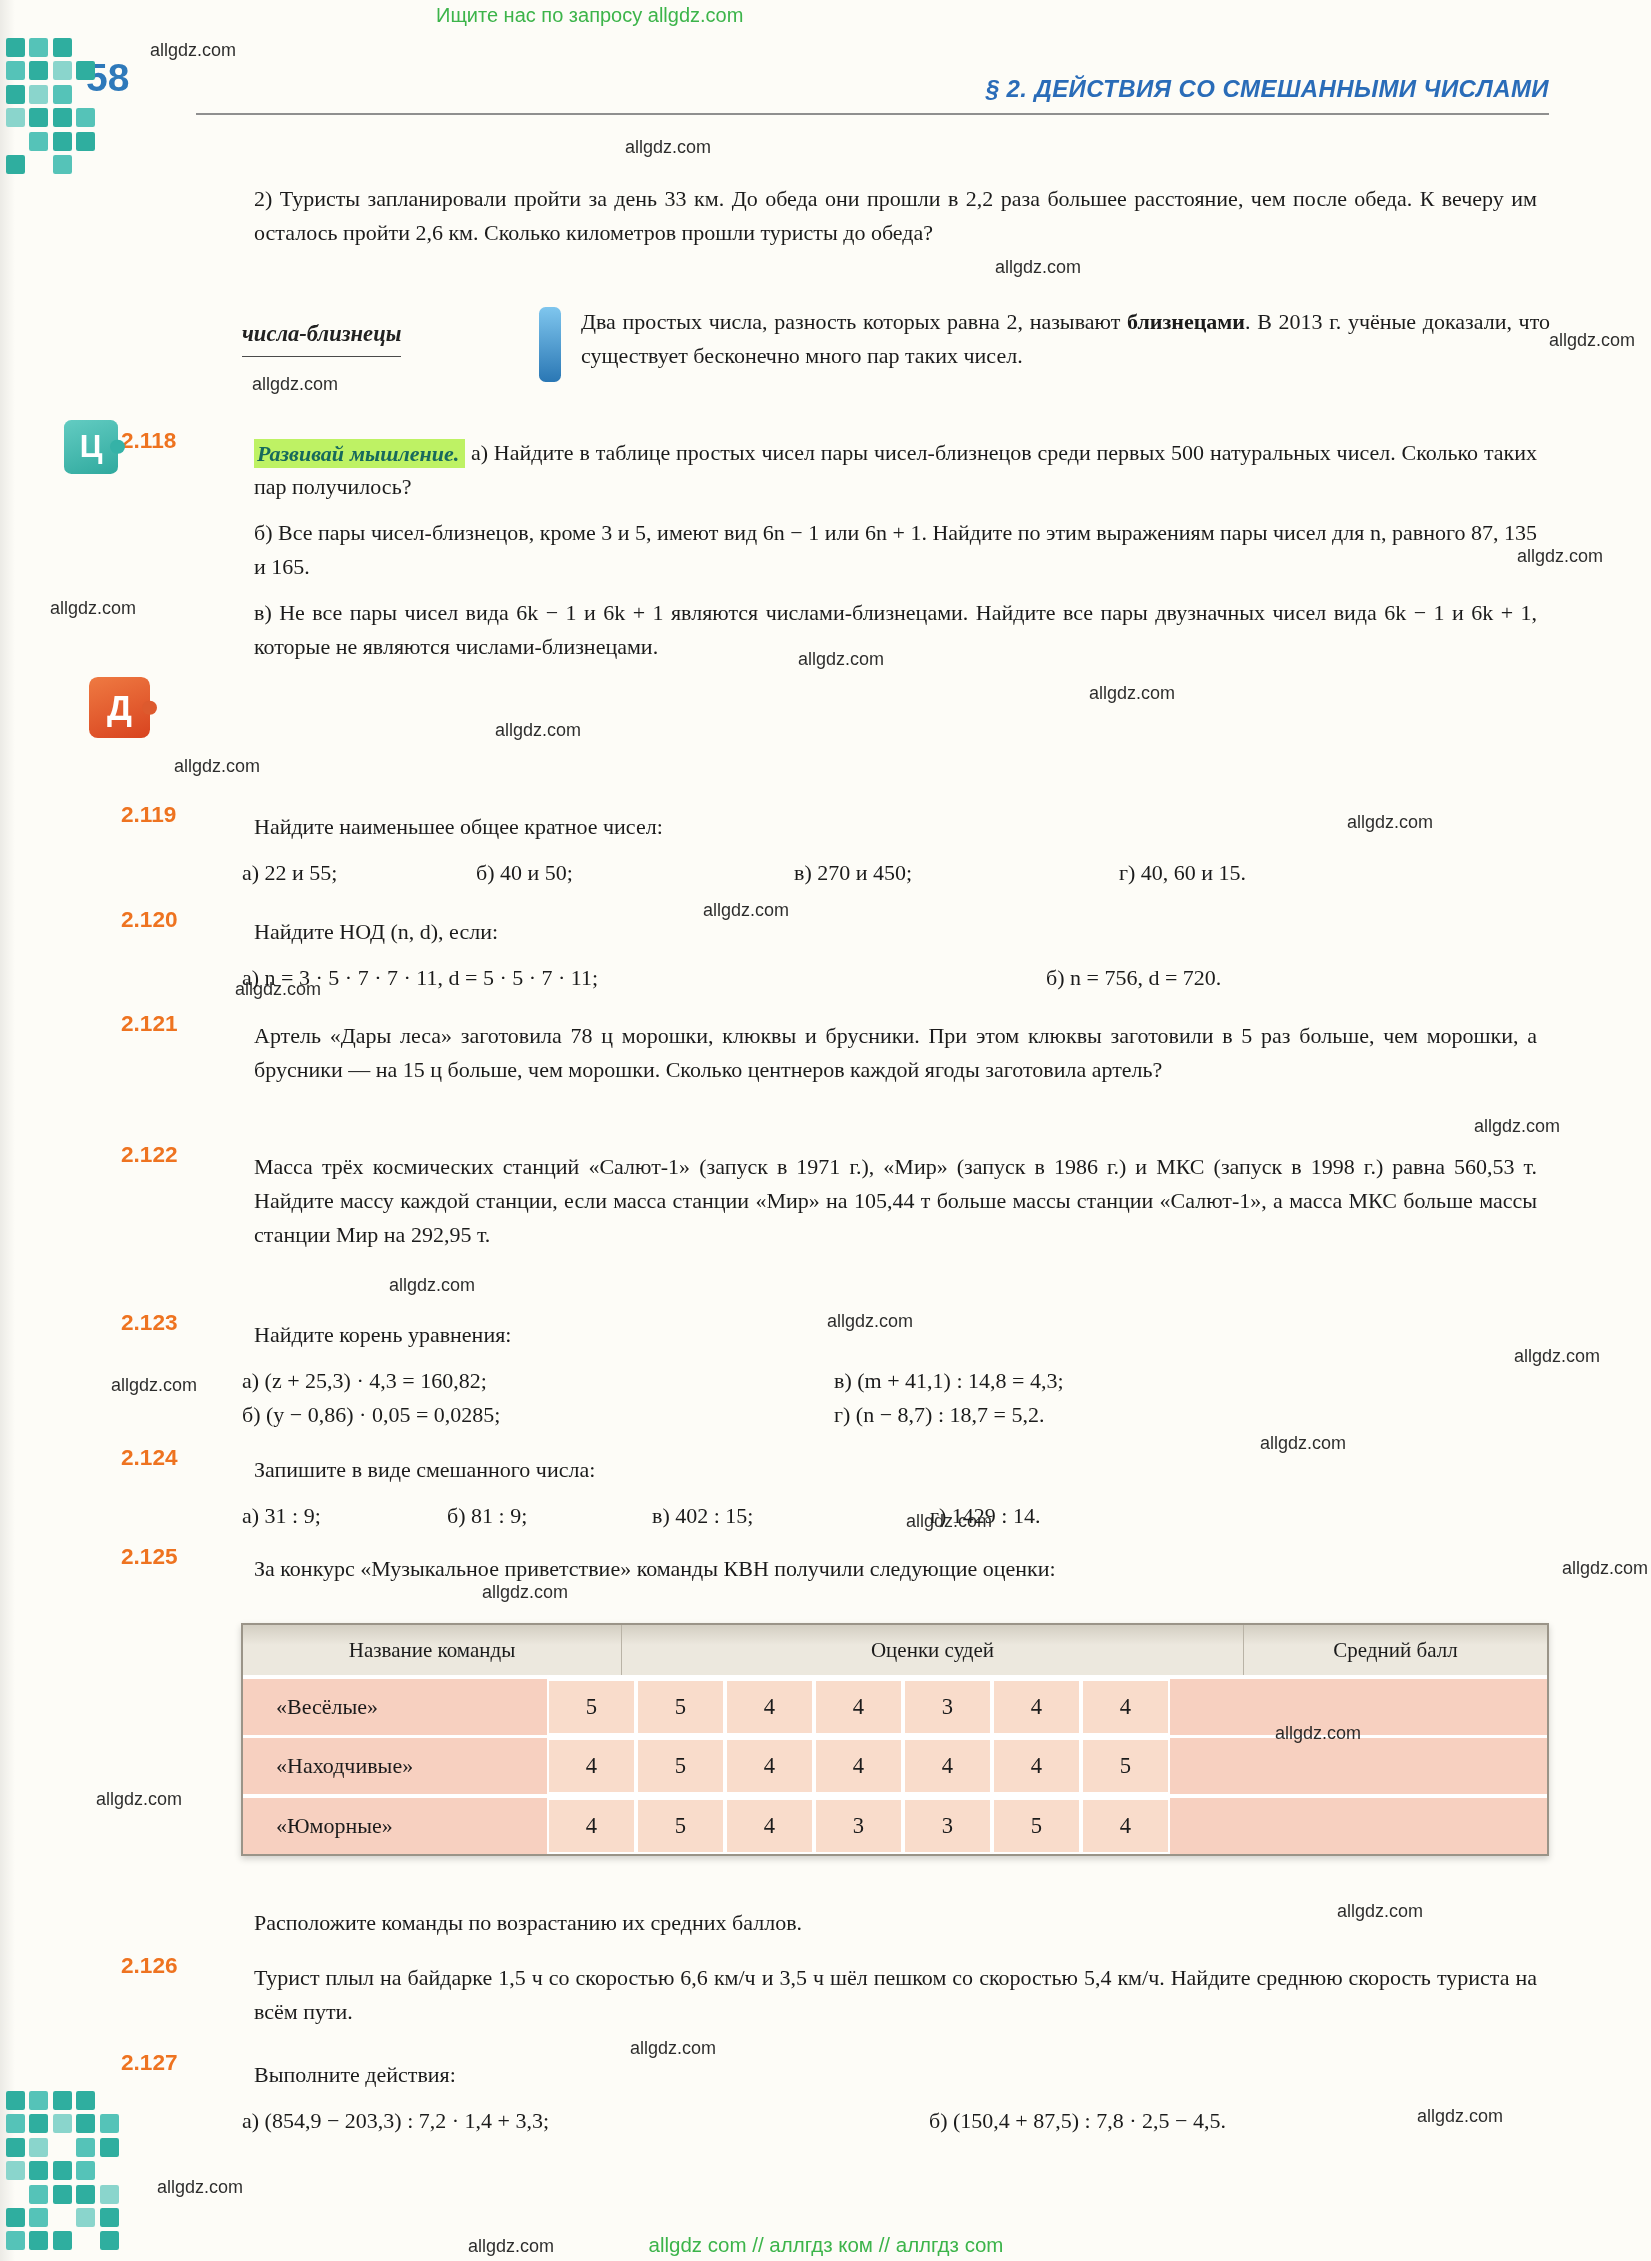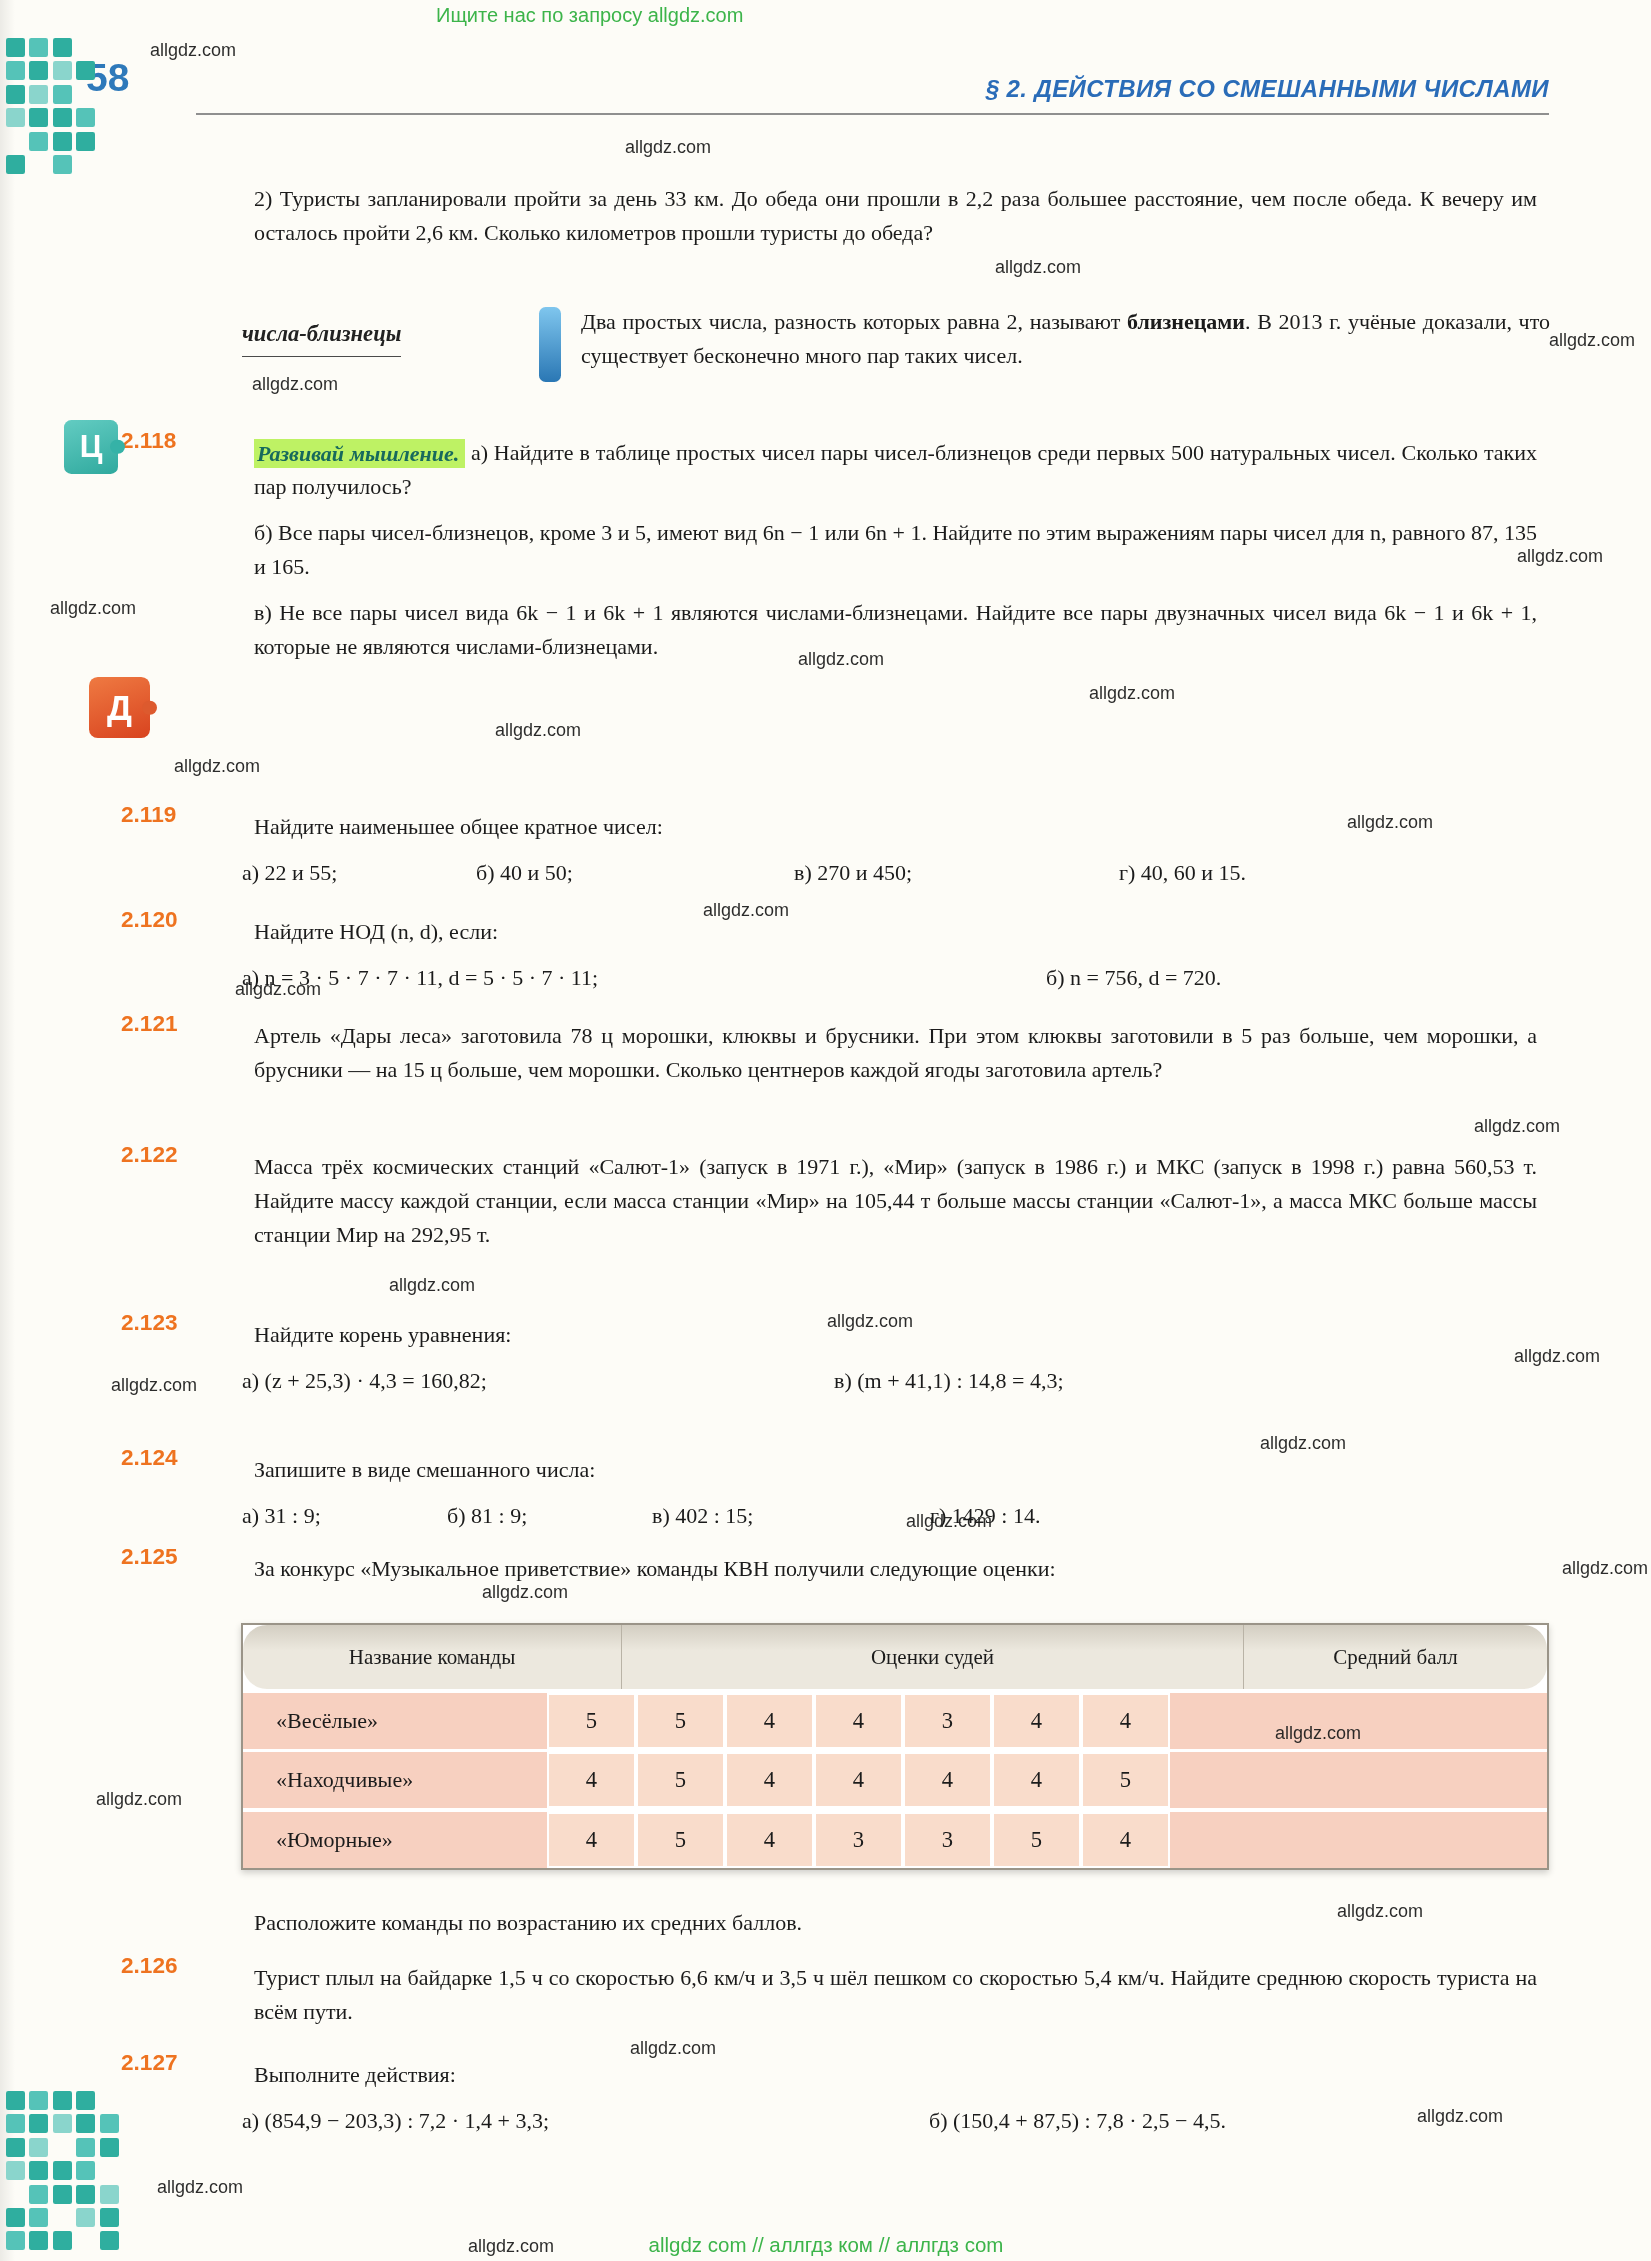--- a/index.html
+++ b/index.html
@@ -102,22 +102,22 @@
   .puzzle-d { left: 89px; top: 677px; width: 61px; height: 61px; border-radius: 8.8px;
     background: linear-gradient(160deg, #ef7a42, #d8431f); font-size: 35px; }
   .puzzle-d::after { background: #dd5a2e; }
   
   .kvn-table {
     position: absolute; left: 241px; top: 1623px; width: 1308px;
     border: 2.2px solid #9a9488; background: #ffffff;
     box-shadow: 0 2.9px 6.6px rgba(0,0,0,.18); z-index: 2;
   }
   .trow { display: flex; }
-  .thead { height: 64px; background: linear-gradient(180deg, #d3cec2 0%, #ece8de 40%, #ece8de 100%);
-    font-size: 21px; border-radius: 24px; }
+  .thead { height: 50px; background: linear-gradient(180deg, #d3cec2 0%, #ece8de 40%, #ece8de 100%);
+    font-size: 21px; }
   .thead .cell { display: flex; align-items: center; justify-content: center; }
   .thead .cell + .cell { border-left: 1.5px solid #b9b3a6; }
   .c-name { width: 378px; }
   .c-scores { width: 622px; }
   .c-avg { flex: 1; }
   .drow { height: 56px; margin-top: 3.7px; font-size: 22px; }
   .d-name { width: 304px; background: #f7d0c0; display: flex; align-items: center; padding-left: 33px; }
   .d-score { width: 89px; background: #f9dccb; border: 2.2px solid #ffffff;
     display: flex; align-items: center; justify-content: center; font-size: 22.6px; }
   .d-avg { flex: 1; background: #f7d0c0; }
@@ -252,20 +252,24 @@
       </div>
   </div>
 
   <div class="block" style="top:1306px">
     <div class="pnum">2.123</div>
     <div class="body">
       <p>Найдите корень уравнения:</p>
       <div class="items">
         <span style="width:592px">а) (z + 25,3) · 4,3 = 160,82;</span>
         <span>в) (m + 41,1) : 14,8 = 4,3;</span>
+      </div>
+      <div class="items cont">
+        <span style="width:592px">б) (y − 0,86) · 0,05 = 0,0285;</span>
+        <span>г) (n − 8,7) : 18,7 = 5,2.</span>
       </div>
     </div>
   </div>
 
   <div class="block" style="top:1441px">
     <div class="pnum">2.124</div>
     <div class="body">
       <p>Запишите в виде смешанного числа:</p>
       <div class="items">
         <span style="width:205px">а) 31 : 9;</span>

